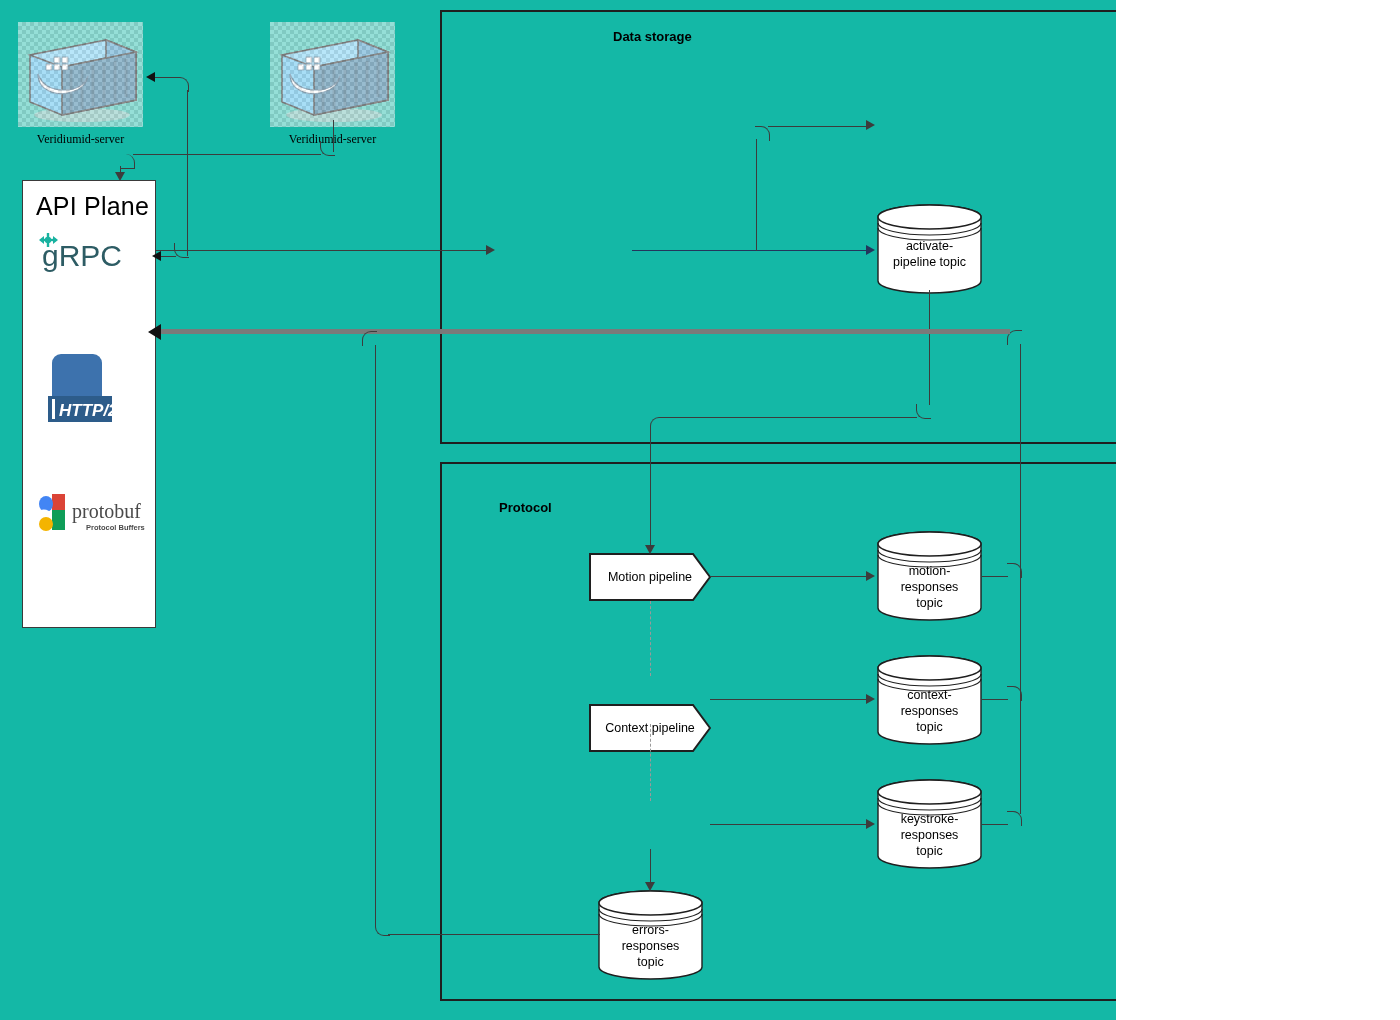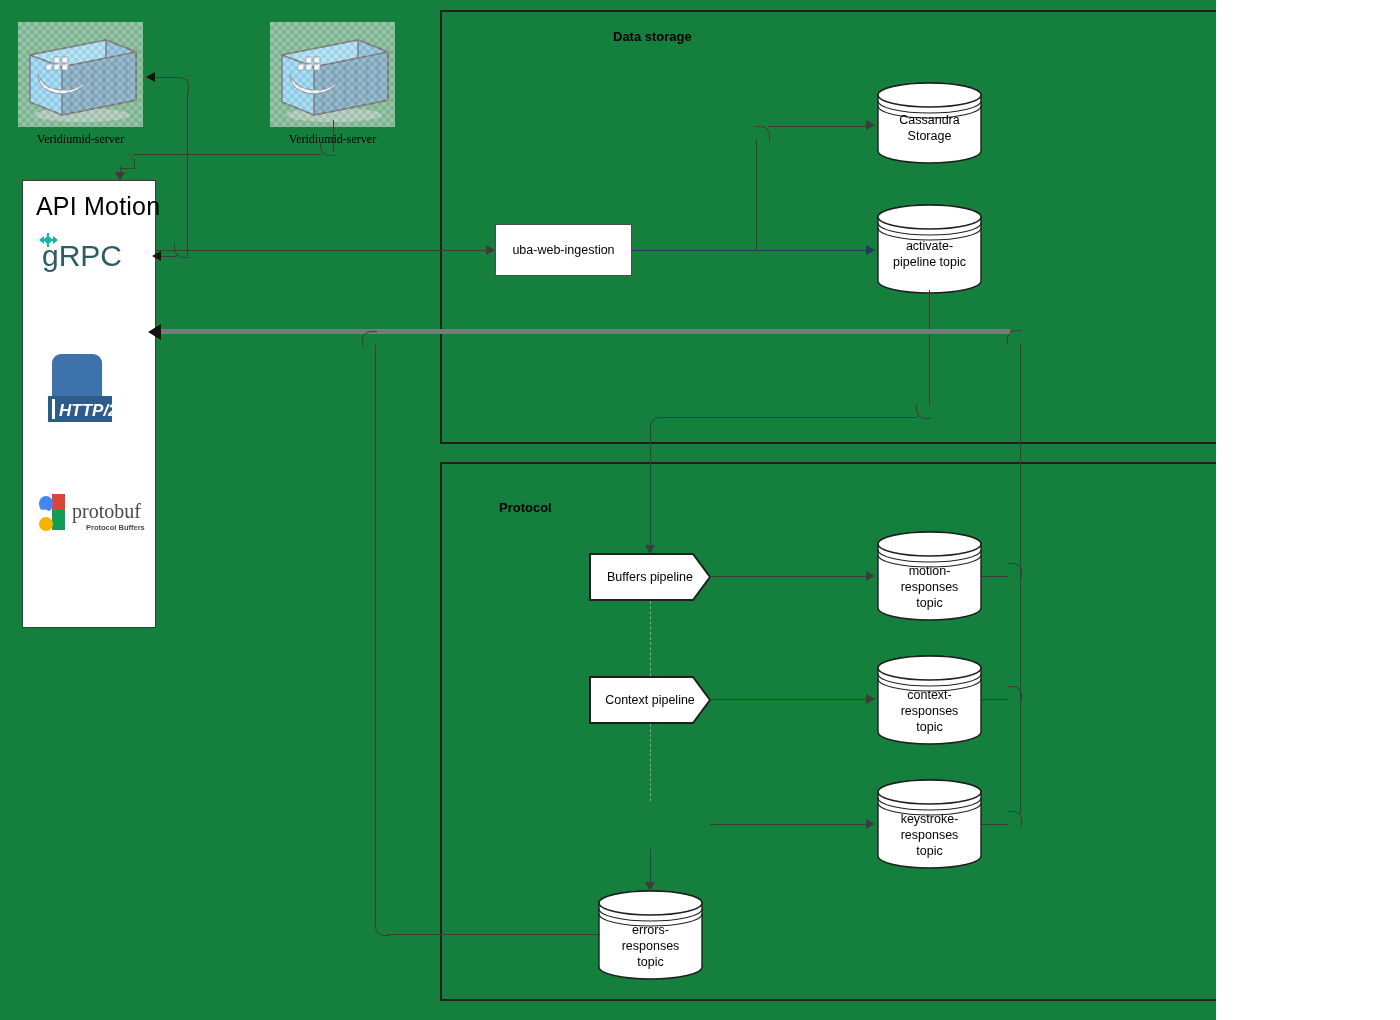--- a/index.html
+++ b/index.html
@@ -1,17 +1,17 @@
 <!DOCTYPE html>
 <html><head>
 <meta charset="utf-8">
 <style>
   html,body{margin:0;padding:0;background:#ffffff;}
   body{font-family:"Liberation Sans",sans-serif;}
-  #canvas{position:relative;width:1216px;height:1020px;background:#15803d;overflow:hidden;}
+  #canvas{position:relative;width:1116px;height:1020px;background:#14b8a6;overflow:hidden;}
 
   .grp{position:absolute;border:2px solid #1f1f1f;background:transparent;}
   .grp-title{position:absolute;font-size:13px;font-weight:bold;color:#000;white-space:nowrap;}
 
   .box{position:absolute;border:1.6px solid #4d4d4d;background:#fff;display:flex;align-items:center;justify-content:center;text-align:center;font-size:12.5px;color:#000;box-sizing:border-box;}
 
   .apiplane{position:absolute;border:1.6px solid #3a3a3a;background:#fff;box-sizing:border-box;}
   .apiplane-title{position:absolute;font-size:25px;color:#000;letter-spacing:.2px;}
 
   
@@ -111,21 +111,21 @@
         <rect x="44" y="42" width="6" height="6"></rect>
           <rect x="36" y="35" width="6" height="6"></rect>
         <rect x="44" y="35" width="6" height="6"></rect>
       </g>
       <path d="M20,52 q6,16 26,16 q18,0 24,-14 q-2,12 -16,16 q-16,5 -28,-4 q-6,-5 -6,-14 z" fill="#fff" stroke="#1b4f72" stroke-width="1.2"></path>
     </svg>
     <div class="dock-cap" style="top:110px;">Veridiumid-server</div>
   </div>
 
   <div class="apiplane" style="left:22px;top:180px;width:134px;height:448px;"></div>
-  <div class="apiplane-title" style="left:36px;top:192px;">API Motion</div>
+  <div class="apiplane-title" style="left:36px;top:192px;">API Plane</div>
 
   <div style="position:absolute;left:34px;top:226px;width:92px;height:48px;">
     <svg width="92" height="48" viewBox="0 0 92 48">
       <g fill="#2d5c64" font-family="Liberation Sans, sans-serif" font-size="30">
         <text x="8" y="40">gRPC</text>
       </g>
       <g stroke="#18b2a0" stroke-width="2.4" fill="none">
         <line x1="7" y1="14" x2="22" y2="14"></line>
         <line x1="14" y1="7" x2="14" y2="21"></line>
       </g>
@@ -149,36 +149,21 @@
       <rect x="16" y="2" width="13" height="16" fill="#db4437"></rect>
       <rect x="16" y="18" width="13" height="20" fill="#0f9d58"></rect>
       <ellipse cx="10" cy="12" rx="7" ry="8" fill="#4285f4"></ellipse>
       <circle cx="10" cy="32" r="7" fill="#f4b400"></circle>
       <path d="M4,18 q8,-2 12,4 q-8,4 -12,-4z" fill="#ffffff"></path>
       <text x="36" y="26" font-family="Liberation Serif, serif" font-size="20" fill="#4a4a4a">protobuf</text>
       <text x="50" y="38" font-family="Liberation Sans, sans-serif" font-size="7.5" font-weight="bold" fill="#4a4a4a">Protocol Buffers</text>
     </svg>
   </div>
 
-  <div class="box" style="left:495px;top:224px;width:137px;height:52px;">
-    <span>uba-web-ingestion</span>
-  </div>
-
-  <div class="cyl" style="left:877px;top:82px;width:105px;height:82px;">
-    <svg width="105" height="82" viewBox="0 0 105 82">
-      <path d="M1,13 a51.5,12 0 0 1 103,0 v56 a51.5,12 0 0 1 -103,0 z" fill="#fff" stroke="#1f1f1f" stroke-width="1.4"></path>
-      <ellipse cx="52.5" cy="13" rx="51.5" ry="12" fill="#fff" stroke="#1f1f1f" stroke-width="1.4"></ellipse>
-      <path d="M1,19 a51.5,12 0 0 0 103,0" fill="none" stroke="#1f1f1f" stroke-width="1.1"></path>
-      <path d="M1,24 a51.5,12 0 0 0 103,0" fill="none" stroke="#1f1f1f" stroke-width="1.1"></path>
-    </svg>
-    <div class="cyl-label" style="top:30px;">
-      <div>Cassandra</div>
-      <div>Storage</div>
-    </div>
-  </div>
+
 
   <div class="cyl" style="left:877px;top:204px;width:105px;height:90px;text-decoration:underline;">
     <svg width="105" height="90" viewBox="0 0 105 90">
       <path d="M1,13 a51.5,12 0 0 1 103,0 v64 a51.5,12 0 0 1 -103,0 z" fill="#fff" stroke="#1f1f1f" stroke-width="1.4"></path>
       <ellipse cx="52.5" cy="13" rx="51.5" ry="12" fill="#fff" stroke="#1f1f1f" stroke-width="1.4"></ellipse>
       <path d="M1,19 a51.5,12 0 0 0 103,0" fill="none" stroke="#1f1f1f" stroke-width="1.1"></path>
       <path d="M1,24 a51.5,12 0 0 0 103,0" fill="none" stroke="#1f1f1f" stroke-width="1.1"></path>
     </svg>
     <div class="cyl-label" style="top:34px;">
       <div>activate-</div>
@@ -239,24 +224,24 @@
       <div>errors-</div>
       <div>responses</div>
       <div>topic</div>
     </div>
   </div>
 
   <div class="hex" style="left:589px;top:553px;width:122px;height:48px;">
     <svg width="122" height="48" viewBox="0 0 122 48">
       <polygon points="1,1 104,1 121,24 104,47 1,47" fill="#fff" stroke="#1f1f1f" stroke-width="2"></polygon>
     </svg>
-    <div class="hex-label" style="top:17px;">Buffers pipeline</div>
-  </div>
-
-  <div class="hex" style="left:589px;top:676px;width:122px;height:48px;">
+    <div class="hex-label" style="top:17px;">Motion pipeline</div>
+  </div>
+
+  <div class="hex" style="left:589px;top:704px;width:122px;height:48px;">
     <svg width="122" height="48" viewBox="0 0 122 48">
       <polygon points="1,1 104,1 121,24 104,47 1,47" fill="#fff" stroke="#1f1f1f" stroke-width="2"></polygon>
     </svg>
     <div class="hex-label" style="top:17px;">Context pipeline</div>
   </div>
 
 
   <div class="ln v" style="left:333px;top:120px;height:32px;"></div>
   <div class="corner" style="left:320px;top:141px;width:14px;height:14px;border-top:none;border-right:none;border-bottom-left-radius:9px;"></div>
   <div class="ln h" style="left:133px;top:154px;width:188px;"></div>

